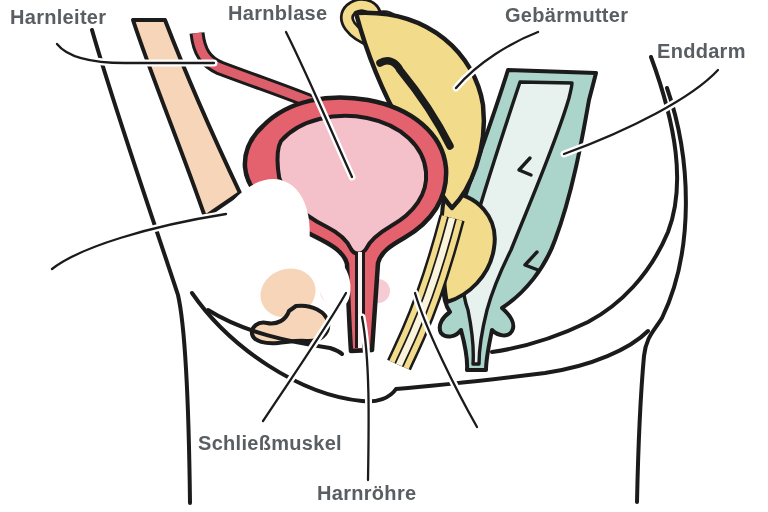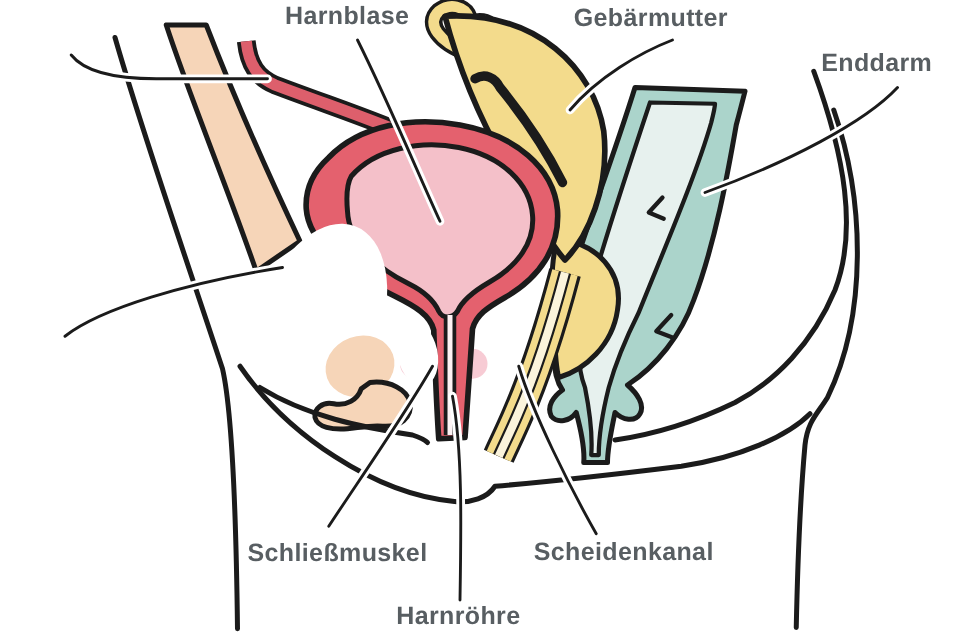--- a/index.html
+++ b/index.html
@@ -111,19 +111,19 @@
     <path class="ld" d="M 52,269 C 80,247 150,226 226,214"></path>
     <path class="c" stroke-width="7" d="M 263,421 C 288,383 325,330 346,293"></path>
     <path class="ld" d="M 263,421 C 288,383 325,330 346,293"></path>
     <path class="c" stroke-width="7" d="M 362,317 C 370,360 369,420 368,480"></path>
     <path class="ld" d="M 362,317 C 370,360 369,420 368,480"></path>
     <path class="c" stroke-width="7" d="M 415,293 C 426,330 456,390 477,427"></path>
     <path class="ld" d="M 415,293 C 426,330 456,390 477,427"></path>
   </g>
 </svg>
 
+  <div class="lbl" style="left:10px;top:6px">Harnleiter</div>
   <div class="lbl" style="left:228px;top:2px">Harnblase</div>
-  <div class="lbl" style="left:459px;top:4px">Gebärmutter</div>
+  <div class="lbl" style="left:505px;top:4px">Gebärmutter</div>
   <div class="lbl" style="left:657px;top:40px">Enddarm</div>
   <div class="lbl" style="left:198px;top:432px">Schließmuskel</div>
-  <div class="lbl" style="left:427px;top:431px">Scheidenkanal</div>
   <div class="lbl" style="left:317px;top:482px">Harnröhre</div>
 </div>
 
 </body></html>

